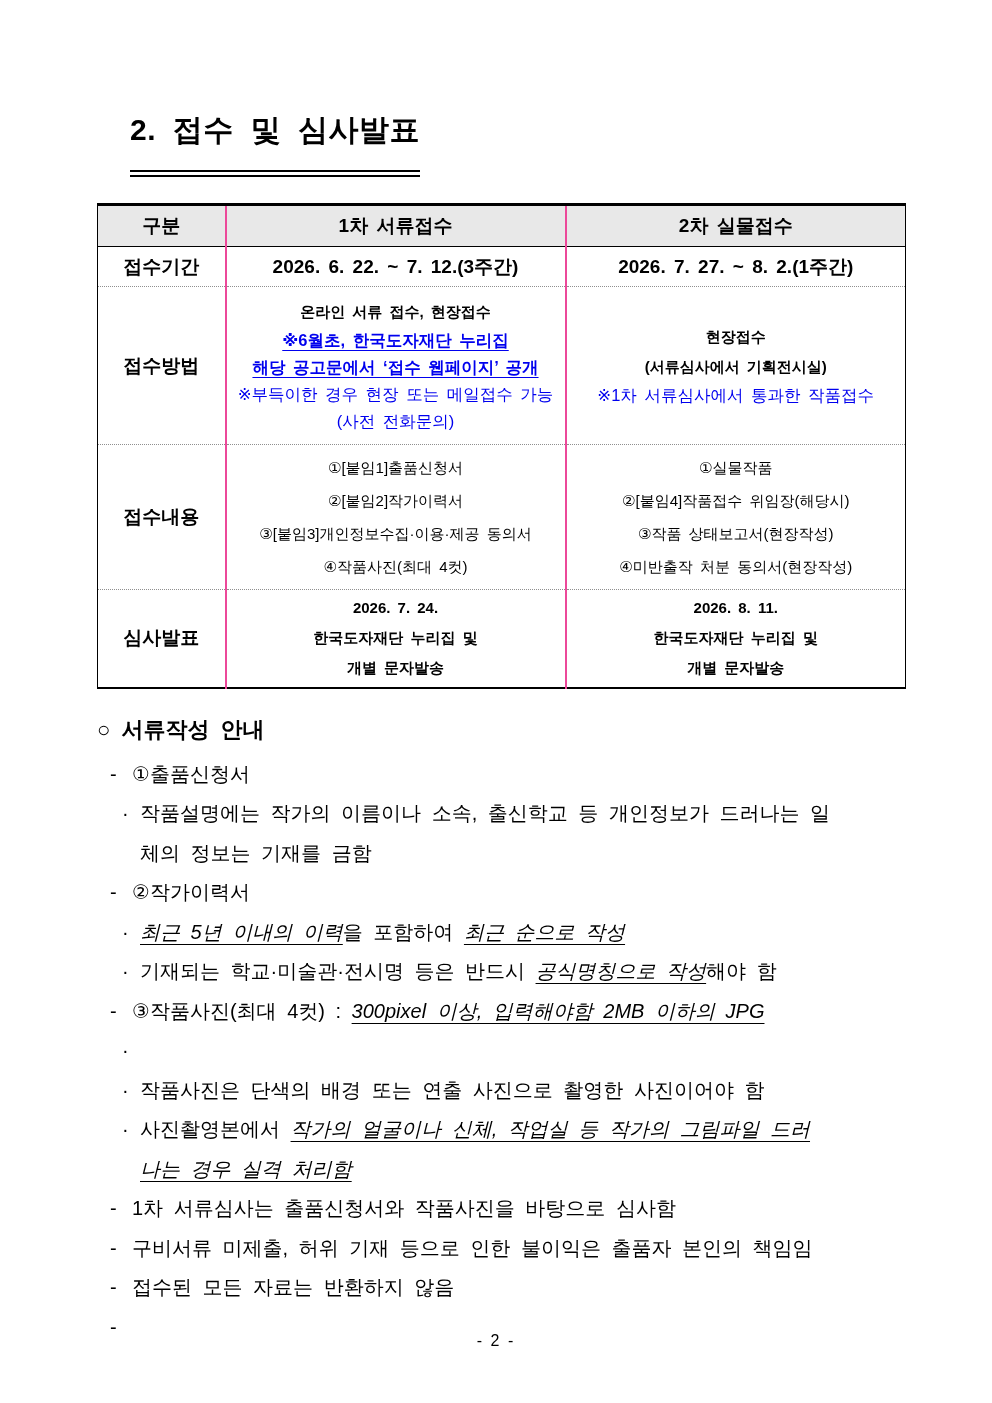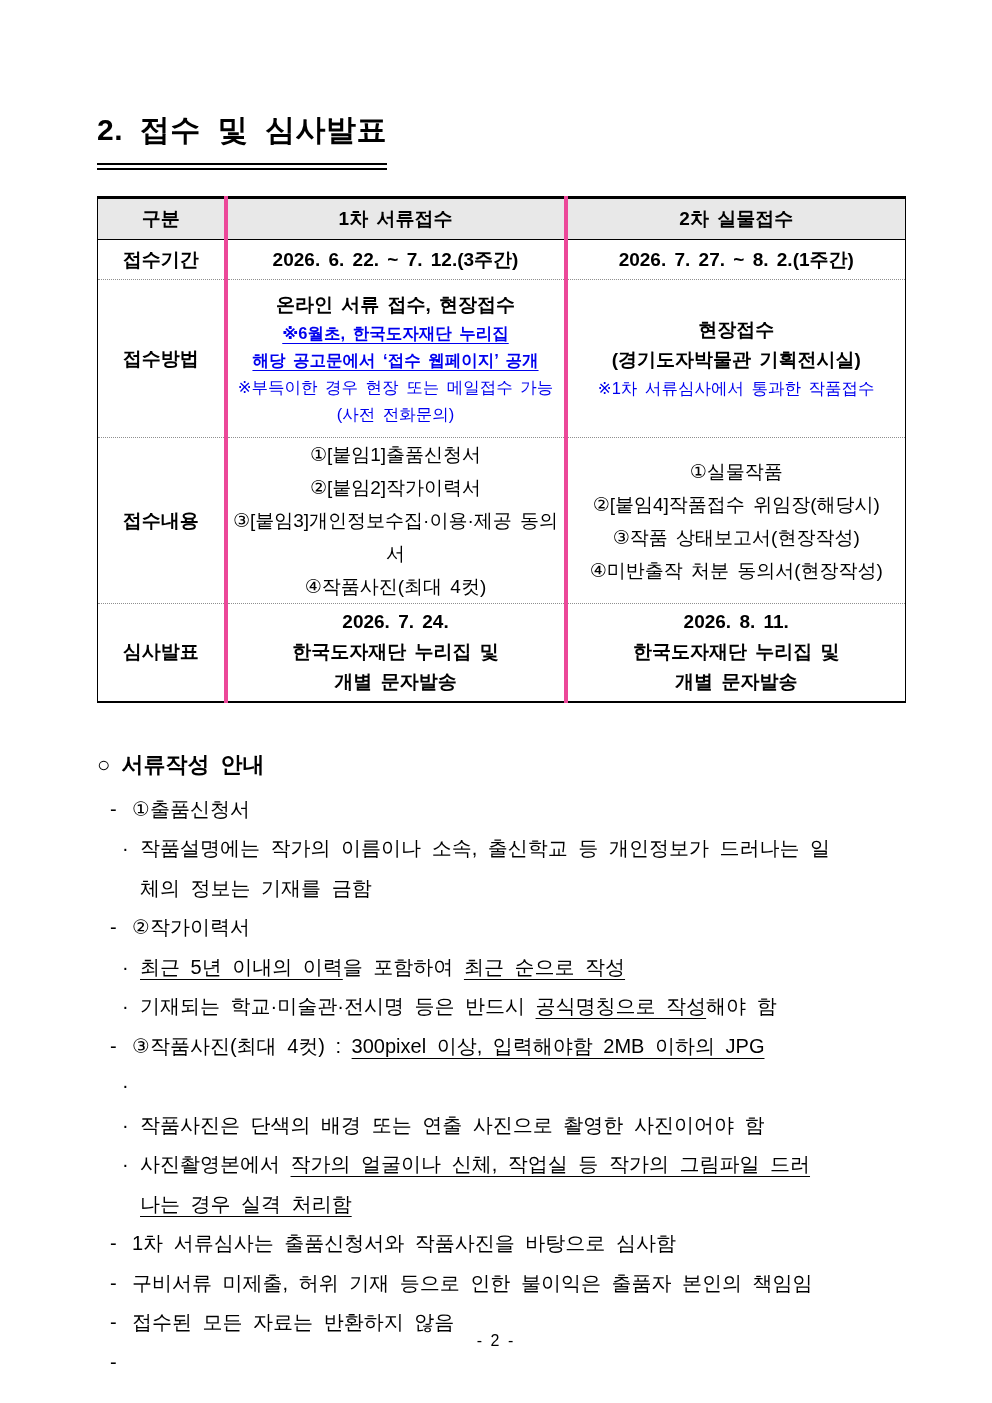--- a/index.html
+++ b/index.html
@@ -19,88 +19,89 @@
   .content { padding: 0 87px 0 97px; }
 
   
   .title-wrap { margin-top: 110px; }
   .page-title {
     display: inline-block;
     font-size: 30px;
     font-weight: bold;
     letter-spacing: 0.5px;
     word-spacing: 8px;
-    padding-bottom: 12px;
+    padding-bottom: 19px;
     border-bottom: 7px double #000;
+    margin-left: 33px;
   }
 
   
   table.schedule {
     margin-top: 26px;
     width: 808px;
     border-collapse: collapse;
     table-layout: fixed;
     border-top: 3px solid #000;
     border-bottom: 2px solid #000;
     border-left: 1px solid #000;
     border-right: 1px solid #000;
   }
   table.schedule col.c-label { width: 128px; }
   table.schedule col.c-first { width: 340px; }
   table.schedule col.c-second { width: 340px; }
   table.schedule th, table.schedule td {
-    border-left: 4px solid #ec4899;
+    border-left: 2px solid #ec4899;
     text-align: center;
     vertical-align: middle;
     word-spacing: 3px;
   }
   table.schedule th:first-child, table.schedule td:first-child { border-left: none; }
   table.schedule thead th {
     height: 42px;
     background: var(--header-bg);
     border-bottom: 1px solid #000;
     font-size: 19px;
     font-weight: bold;
   }
   table.schedule tbody tr + tr td { border-top: 1px dotted #8f8f8f; }
   .r-period td { height: 40px; }
   .r-method td { height: 158px; }
   .r-content td { height: 145px; }
   .r-announce td { height: 98px; }
   td.row-label { font-size: 19px; font-weight: bold; }
-  .cell-line { line-height: 30px; font-size: 19px; }
+  .cell-line { line-height: 30px; font-size: 15px; }
   .r-content .cell-line { line-height: 33px; }
   .bold { font-weight: bold; }
   .blue { color: var(--blue); }
   .small { font-size: 16.5px; line-height: 27px; }
   .u { text-decoration: underline; text-underline-offset: 4px; text-decoration-thickness: 1px; }
   .date-text { font-size: 19px; font-weight: bold; }
 
   
   .guide-heading {
-    margin-top: 47px;
+    margin-top: 26px;
     font-size: 22px;
     font-weight: bold;
     word-spacing: 5px;
   }
   .guide-list { margin-top: 10px; }
   .g-line {
     display: flex;
     align-items: baseline;
     line-height: 39.5px;
     font-size: 20px;
     word-spacing: 5px;
   }
   .g-line .marker { flex: 0 0 auto; }
   .g-line.dash { padding-left: 13px; }
   .g-line.dash .marker { width: 22px; }
   .g-line.dot { padding-left: 25px; }
   .g-line.dot .marker { width: 18px; }
   .g-line.cont { padding-left: 43px; }
-  .g-text .u { text-decoration: underline; text-underline-offset: 5px; text-decoration-thickness: 1px; }
+  .g-text .u { text-decoration: underline; text-underline-offset: 5px; text-decoration-thickness: 1px; font-style: italic; }
 
   
   .page-number {
     position: absolute;
     top: 1332px;
     left: 0;
     width: 100%;
     text-align: center;
     font-size: 16px;
     letter-spacing: 2px;
@@ -143,21 +144,21 @@
           <td class="row-label">접수방법</td>
           <td>
             <div class="cell-line bold">온라인 서류 접수, 현장접수</div>
             <div class="cell-line blue small bold"><span class="u">※6월초, 한국도자재단 누리집</span></div>
             <div class="cell-line blue small bold"><span class="u">해당 공고문에서 ‘접수 웹페이지’ 공개</span></div>
             <div class="cell-line blue small">※부득이한 경우 현장 또는 메일접수 가능</div>
             <div class="cell-line blue small">(사전 전화문의)</div>
           </td>
           <td>
             <div class="cell-line bold">현장접수</div>
-            <div class="cell-line bold">(경기도자박물관 기획전시실)</div>
+            <div class="cell-line bold">(서류심사에서 기획전시실)</div>
             <div class="cell-line blue small">※1차 서류심사에서 통과한 작품접수</div>
           </td>
         </tr>
         <tr class="r-content">
           <td class="row-label">접수내용</td>
           <td>
             <div class="cell-line">①[붙임1]출품신청서</div>
             <div class="cell-line">②[붙임2]작가이력서</div>
             <div class="cell-line">③[붙임3]개인정보수집·이용·제공 동의서</div>
             <div class="cell-line">④작품사진(최대 4컷)</div>

